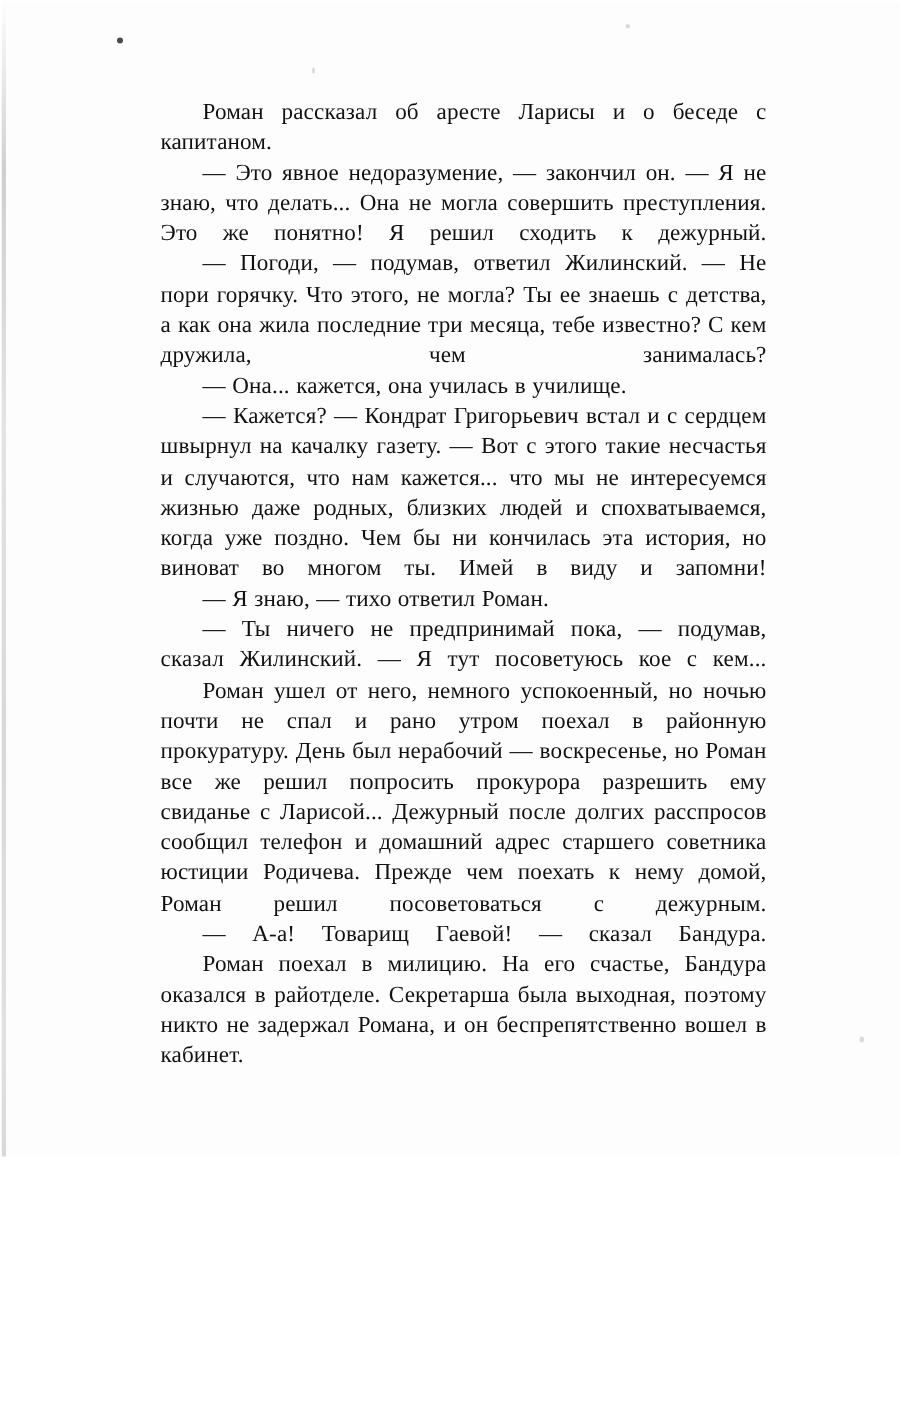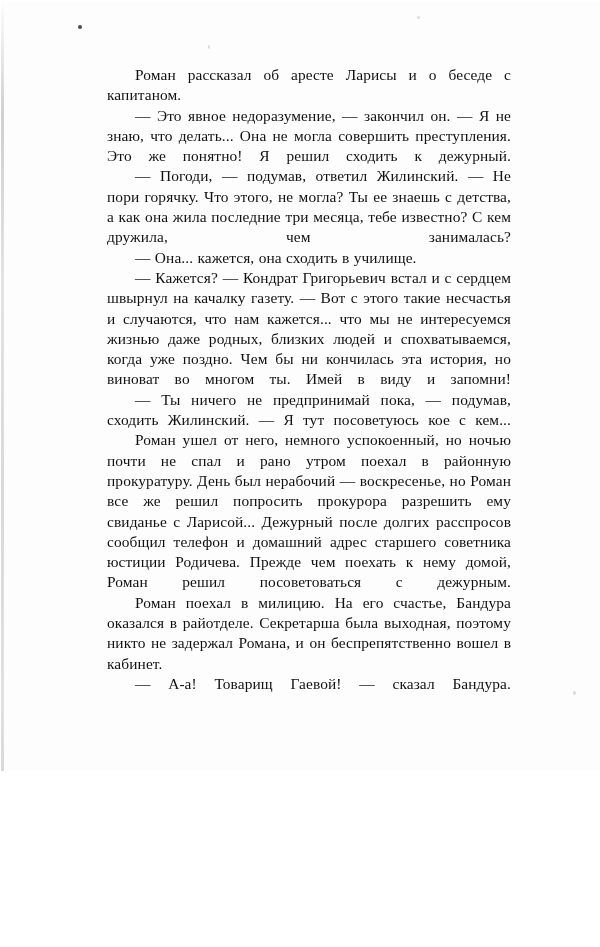--- a/index.html
+++ b/index.html
@@ -89,23 +89,24 @@
   <div class="speck" style="left:77px; top:24px; width:4px; height:4px;"></div>
   <div class="speck faint" style="left:416px; top:15px; width:3px; height:3px;"></div>
   <div class="speck faint" style="left:207px; top:44px; width:2px; height:4px;"></div>
   <div class="speck faint" style="left:572px; top:690px; width:3px; height:4px;"></div>
   <div class="speck faint" style="left:288px; top:943px; width:3px; height:3px;"></div>
 
   <div class="textblock">
     <p class="para indent last-justify">Роман рассказал об аресте Ларисы и о беседе с капитаном.</p>
     <p class="para indent last-justify">— Это явное недоразумение, — закончил он. — Я не знаю, что делать... Она не могла совершить преступления. Это же понятно! Я решил сходить к дежурный.</p>
     <p class="para indent last-justify">— Погоди, — подумав, ответил Жилинский. — Не пори горячку. Что этого, не могла? Ты ее знаешь с детства, а как она жила последние три месяца, тебе известно? С кем дружила, чем занималась?</p>
-    <p class="para indent">— Она... кажется, она сходить в училище.</p>
+    <p class="para indent">— Она... кажется, она училась в училище.</p>
     <p class="para indent last-justify">— Кажется? — Кондрат Григорьевич встал и с сердцем швырнул на качалку газету. — Вот с этого такие несчастья и случаются, что нам кажется... что мы не интересуемся жизнью даже родных, близких людей и спохватываемся, когда уже поздно. Чем бы ни кончилась эта история, но виноват во многом ты. Имей в виду и запомни!</p>
-    <p class="para indent last-justify">— Ты ничего не предпринимай пока, — подумав, сходить Жилинский. — Я тут посоветуюсь кое с кем...</p>
+    <p class="para indent">— Я знаю, — тихо ответил Роман.</p>
+    <p class="para indent last-justify">— Ты ничего не предпринимай пока, — подумав, сказал Жилинский. — Я тут посоветуюсь кое с кем...</p>
     <p class="para indent last-justify">Роман ушел от него, немного успокоенный, но ночью почти не спал и рано утром поехал в районную прокуратуру. День был нерабочий — воскресенье, но Роман все же решил попросить прокурора разрешить ему свиданье с Ларисой... Дежурный после долгих расспросов сообщил телефон и домашний адрес старшего советника юстиции Родичева. Прежде чем поехать к нему домой, Роман решил посоветоваться с дежурным.</p>
+    <p class="para indent last-justify">— А-а! Товарищ Гаевой! — сказал Бандура.</p>
     <p class="para indent last-justify">Роман поехал в милицию. На его счастье, Бандура оказался в райотделе. Секретарша была выходная, поэтому никто не задержал Романа, и он беспрепятственно вошел в кабинет.</p>
-    <p class="para indent last-justify">— А-а! Товарищ Гаевой! — сказал Бандура.</p>
   </div>
 
   <div class="folio">266</div>
 
 </div>
 
 </body></html>

